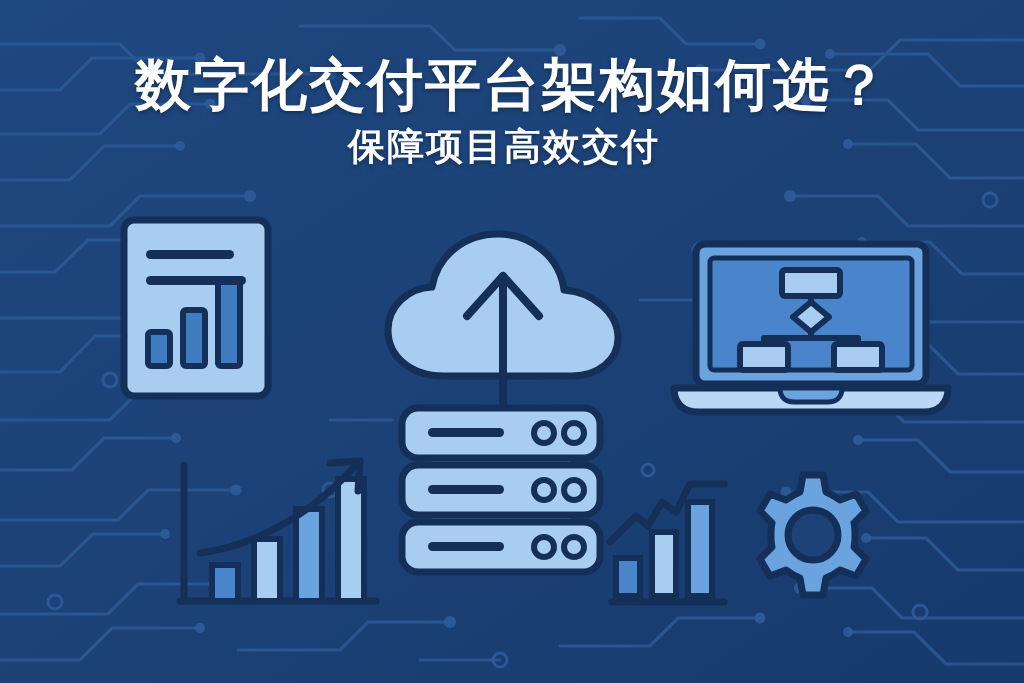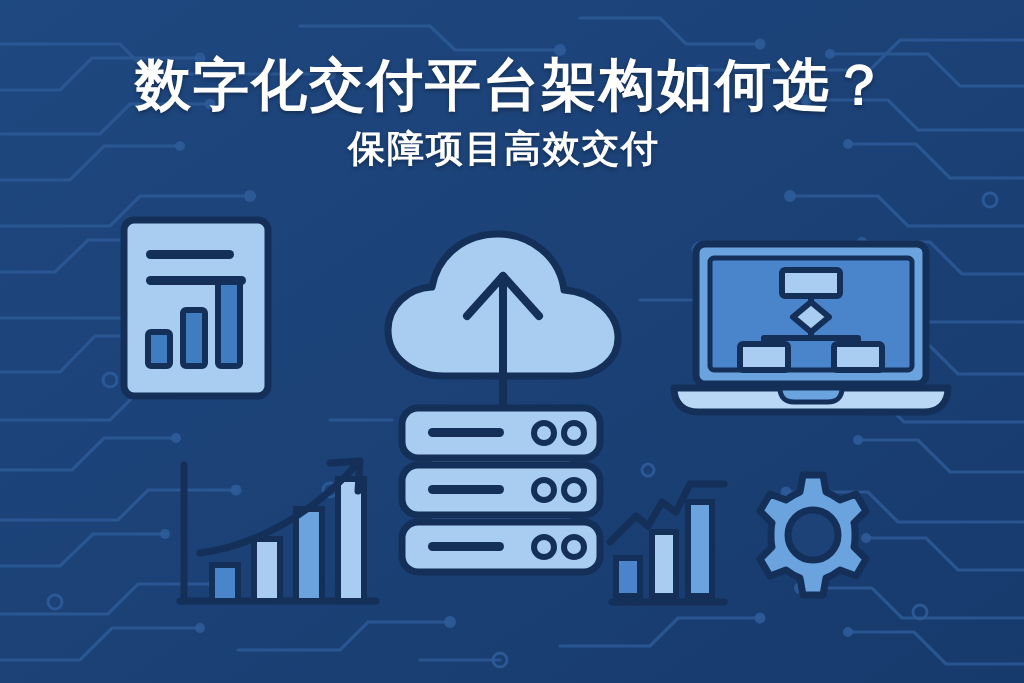--- a/index.html
+++ b/index.html
@@ -33,20 +33,21 @@
   }
   .subtitle{
     font-size:37px;
     font-weight:bold;
     color:#ffffff;
     letter-spacing:2px;
     line-height:1.2;
     margin:10px 16px 0 0;
     text-shadow:0 2px 4px rgba(0,0,0,.32);
     white-space:nowrap;
+    font-family:Liberation Mono, monospace;
   }
 
   
   .icon-abs{position:absolute;z-index:4;}
   #doc-icon{left:118px;top:214px;}
   #cloud-icon{left:382px;top:228px;}
   #laptop-icon{left:668px;top:238px;}
   #server-icon{left:396px;top:404px;}
   #growth-icon{left:170px;top:455px;}
   #smallbar-icon{left:606px;top:468px;}

